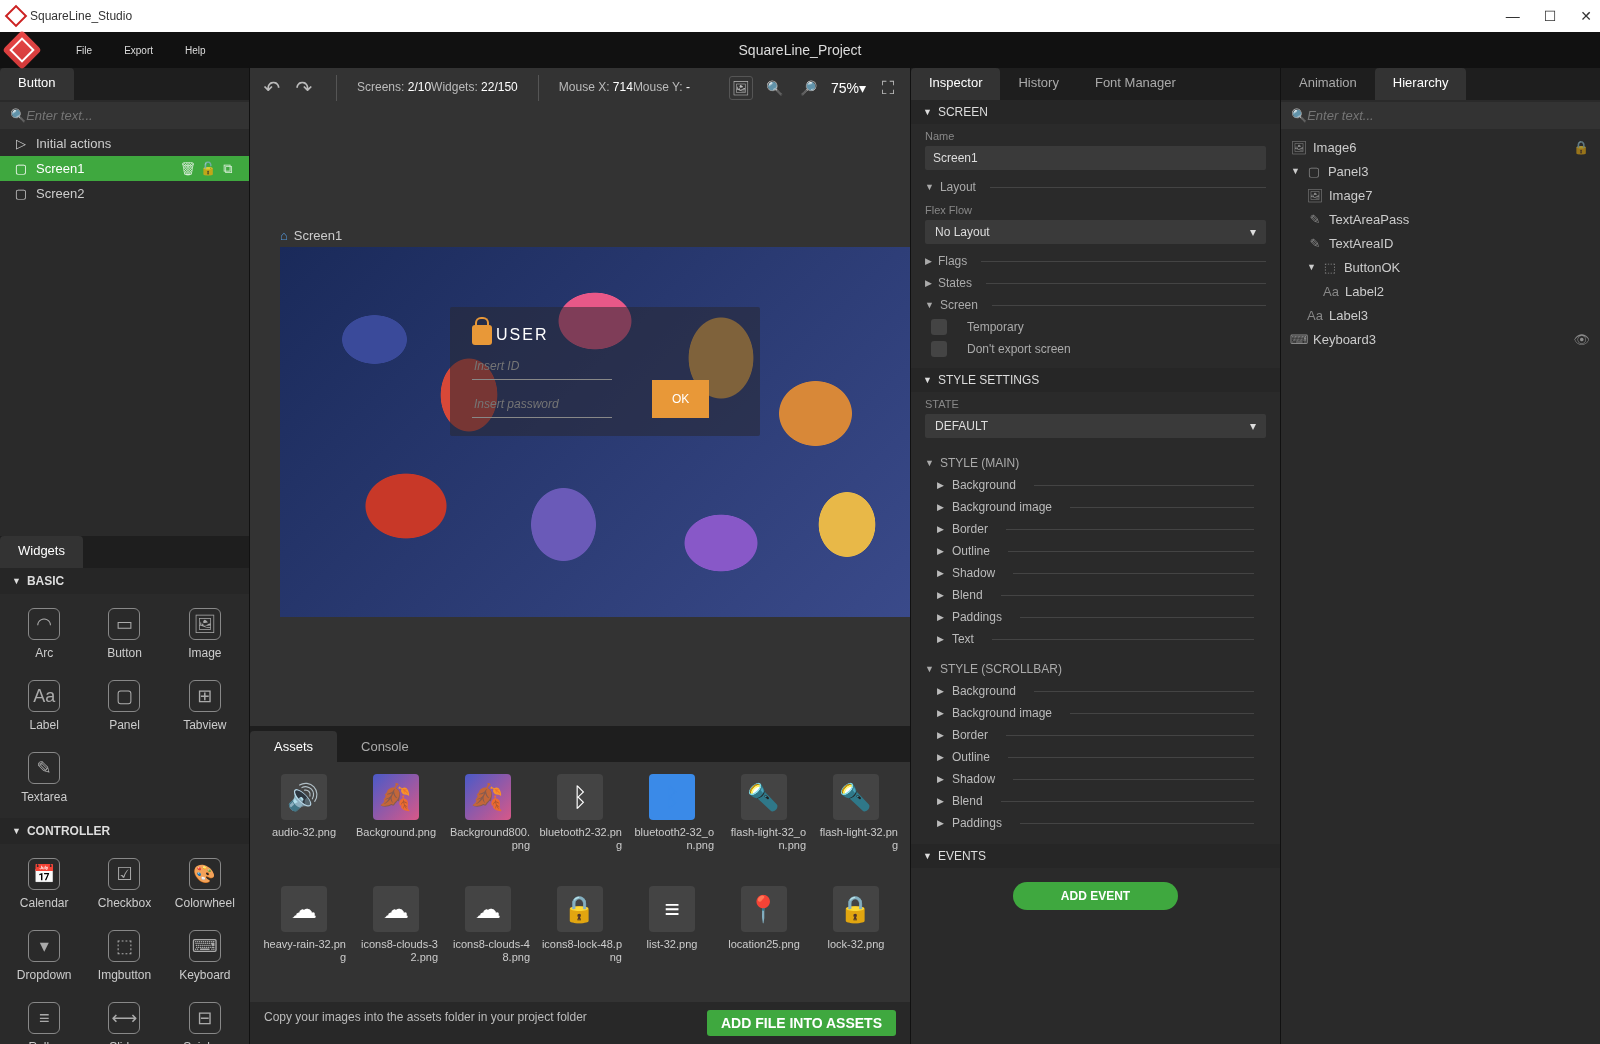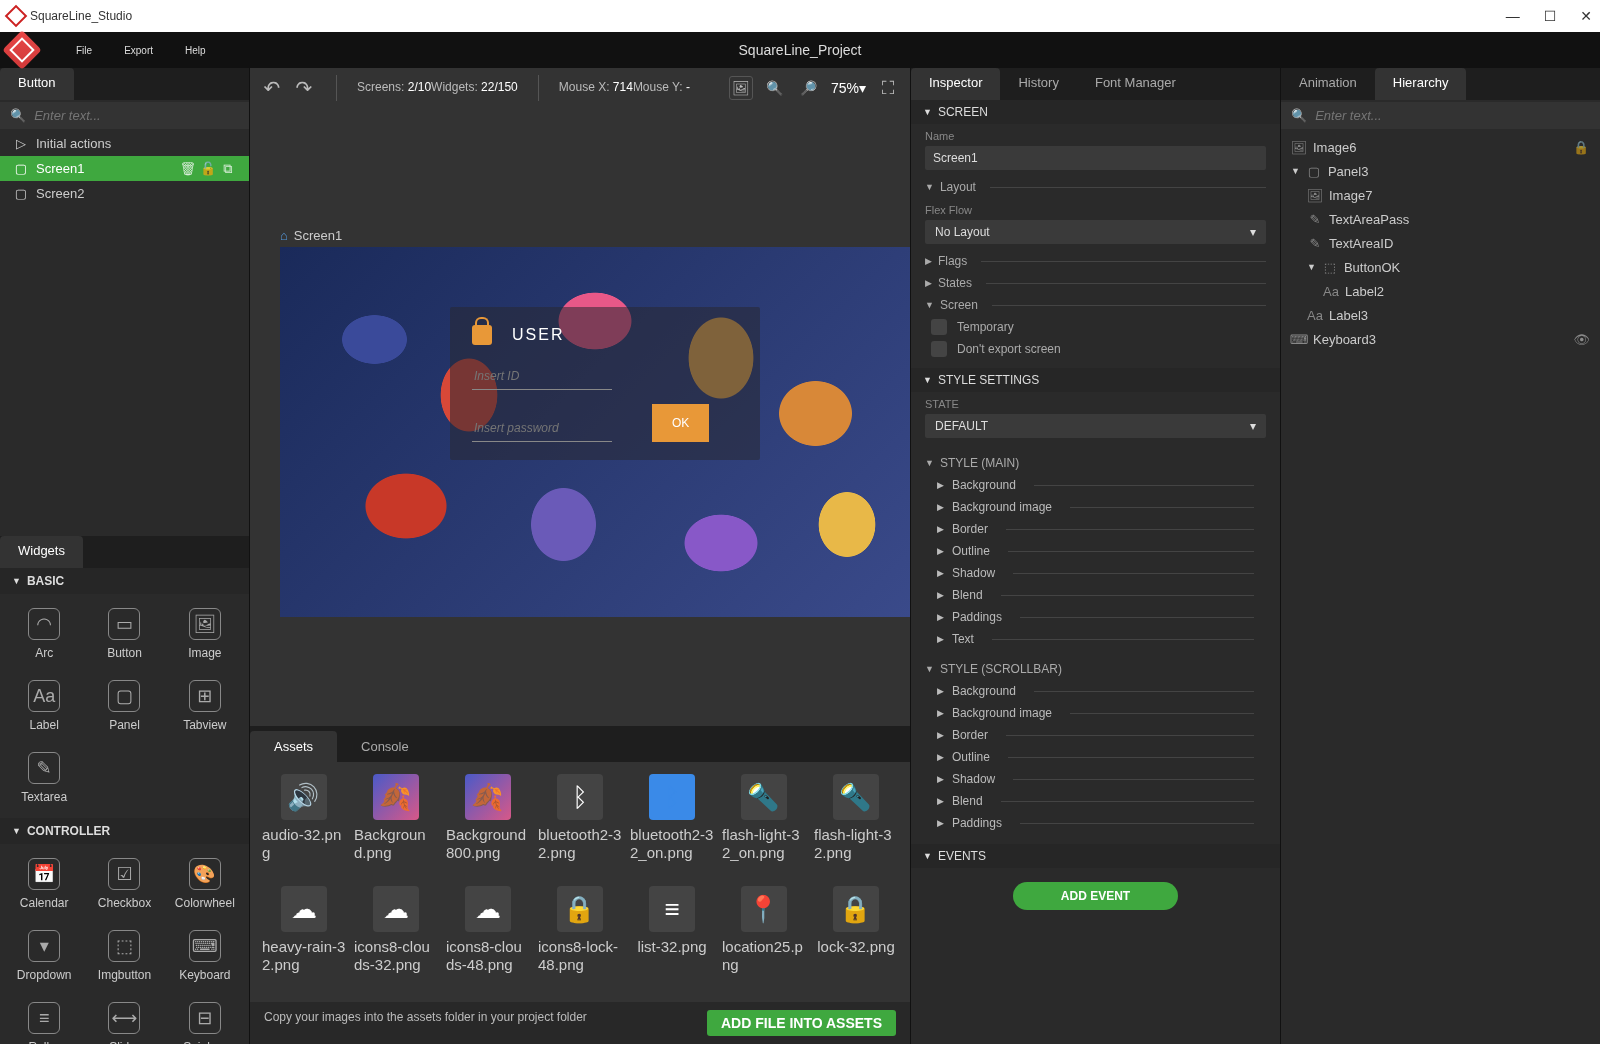--- a/index.html
+++ b/index.html
@@ -12,21 +12,21 @@
 .app-logo{width:28px;height:28px;background:linear-gradient(135deg,#e84848,#d03838);border-radius:4px;margin-right:24px;display:flex;align-items:center;justify-content:center;transform:rotate(45deg)}
 .app-logo::before{content:'';width:14px;height:14px;border:2px solid #fff;transform:rotate(0deg)}
 .menubar-item{padding:8px 16px;color:#ddd;cursor:pointer;font-size:10px}
 .project-title{position:absolute;left:50%;transform:translateX(-50%);color:#ddd;font-size:14px}
 .main-layout{display:flex;height:calc(100% - 68px)}
 .left-panel{width:250px;background:#2a2a2a;display:flex;flex-direction:column;border-right:1px solid #111}
 .tab-header{display:flex;background:#1e1e1e;height:32px}
 .tab{padding:7px 18px;color:#aaa;font-size:13px;cursor:pointer}
 .tab.active{background:#333;color:#fff;border-radius:4px 4px 0 0}
 .search-box{display:flex;align-items:center;padding:6px 10px;background:#333;margin:2px 0}
-.search-box input{background:transparent;border:none;color:#22c55e;font-style:italic;outline:none;flex:1;margin-left:8px;font-size:13px}
+.search-box input{background:transparent;border:none;color:#22c55e;font-style:italic;outline:none;flex:1;font-size:13px}
 .screens-list{flex:0 0 auto}
 .screen-item{display:flex;align-items:center;padding:5px 14px;gap:8px;cursor:pointer}
 .screen-item.selected{background:#3fa83f;color:#fff}
 .screen-item-icons{margin-left:auto;display:flex;gap:6px;opacity:0.8}
 .icon-sm{width:14px;height:14px;display:inline-flex;align-items:center;justify-content:center}
 .widgets-panel{margin-top:auto;flex:1;overflow-y:auto;background:#2a2a2a}
 .widgets-tab-row{background:#1e1e1e;height:32px;display:flex}
 .section-header{background:#262626;padding:6px 12px;font-size:12px;font-weight:600;color:#ddd;display:flex;align-items:center;gap:6px}
 .widget-grid{display:grid;grid-template-columns:repeat(3,1fr);gap:4px;padding:6px}
 .widget-cell{display:flex;flex-direction:column;align-items:center;padding:8px 4px;cursor:pointer;border-radius:4px}
@@ -46,47 +46,47 @@
  radial-gradient(ellipse 70px 90px at 30% 40%,#d84838 40%,transparent 41%),
  radial-gradient(ellipse 90px 70px at 50% 20%,#e85888 40%,transparent 41%),
  radial-gradient(ellipse 80px 100px at 70% 30%,#e8a848 40%,transparent 41%),
  radial-gradient(ellipse 90px 80px at 85% 45%,#d88838 40%,transparent 41%),
  radial-gradient(ellipse 100px 80px at 20% 70%,#c83828 40%,transparent 41%),
  radial-gradient(ellipse 80px 90px at 45% 75%,#6a5ab8 40%,transparent 41%),
  radial-gradient(ellipse 90px 70px at 70% 80%,#8858c8 40%,transparent 41%),
  radial-gradient(ellipse 70px 80px at 90% 75%,#e8b848 40%,transparent 41%),
  linear-gradient(135deg,#1a2a5a,#3a4a8a)}
 .login-panel{position:absolute;left:170px;top:60px;width:310px;background:rgba(40,40,50,0.55);padding:18px 22px;border-radius:2px}
-.login-header{display:flex;align-items:center;gap:20px;margin-bottom:18px}
+.login-header{display:flex;align-items:center;gap:4px;margin-bottom:8px}
 .lock-icon{width:20px;height:20px;background:#e89838;border-radius:3px;position:relative}
 .lock-icon::before{content:'';position:absolute;width:10px;height:8px;border:2px solid #e89838;border-bottom:none;border-radius:6px 6px 0 0;top:-8px;left:3px}
 .login-title{color:#fff;font-size:16px;letter-spacing:2px}
-.login-input{width:140px;background:transparent;border:none;border-bottom:1px solid #888;padding:6px 2px;color:#bbb;font-size:12px;margin-bottom:14px;display:block;font-style:italic}
+.login-input{width:140px;background:transparent;border:none;border-bottom:1px solid #888;padding:6px 2px;color:#bbb;font-size:12px;display:block;font-style:italic}
 .login-row{display:flex;align-items:flex-end;gap:40px}
 .ok-btn{background:#e89838;color:#fff;border:none;padding:12px 20px;font-size:12px;cursor:pointer}
 .bottom-tabs{background:#1e1e1e;height:36px;display:flex;align-items:flex-end}
 .bottom-tab{padding:8px 24px;color:#aaa;cursor:pointer;font-size:13px}
 .bottom-tab.active{background:#333;color:#fff;border-radius:4px 4px 0 0}
 .assets-panel{background:#333;padding:12px;display:grid;grid-template-columns:repeat(7,1fr);gap:8px;height:240px;overflow-y:auto}
 .asset-item{display:flex;flex-direction:column;align-items:center;cursor:pointer}
 .asset-thumb{width:46px;height:46px;background:#444;border-radius:4px;margin-bottom:6px;display:flex;align-items:center;justify-content:center;font-size:26px;color:#fff}
-.asset-name{font-size:15px;color:#ccc;text-align:left;line-height:1.2;word-break:break-all}
+.asset-name{font-size:11px;color:#ccc;text-align:right;line-height:1.2;word-break:break-all}
 .assets-footer{background:#282828;padding:8px 14px;display:flex;align-items:flex-start;font-size:12px;color:#bbb}
 .add-file-btn{margin-left:auto;background:#3fa83f;color:#fff;border:none;padding:5px 14px;border-radius:3px;font-size:14px;font-weight:600;cursor:pointer}
 .right-panel{width:370px;background:#2a2a2a;display:flex;flex-direction:column;border-left:1px solid #111;overflow-y:auto}
 .right-tabs{display:flex;background:#1e1e1e;height:32px}
 .section-title{background:#262626;padding:5px 12px;font-size:12px;color:#ddd;display:flex;align-items:center;gap:6px;cursor:pointer}
 .caret{font-size:9px}
 .field-row{padding:6px 14px;display:flex;flex-direction:column;gap:4px}
 .field-label{font-size:11px;color:#888}
 .field-input{background:#3a3a3a;border:none;padding:5px 8px;color:#ddd;font-size:12px;border-radius:2px}
 .dropdown-field{background:#3a3a3a;padding:5px 10px;color:#ddd;font-size:12px;display:flex;justify-content:space-between;align-items:center;cursor:pointer;border-radius:2px}
 .sub-row{padding:4px 14px;display:flex;align-items:center;gap:6px;font-size:12px;color:#aaa}
 .sub-row.expandable{cursor:pointer}
-.check-row{padding:3px 20px;display:flex;align-items:center;gap:10px;font-size:12px;color:#aaa}
+.check-row{padding:3px 20px;display:flex;align-items:center;gap:20px;font-size:12px;color:#aaa}
 .checkbox{width:16px;height:16px;background:#444;border-radius:3px}
 .style-item{padding:4px 26px;display:flex;align-items:center;gap:8px;font-size:12px;color:#bbb;cursor:pointer}
 .style-item::after{content:'';flex:1;height:1px;background:#444;margin-left:10px}
 .events-section{padding:14px;display:flex;justify-content:center}
 .add-event-btn{background:#3fa83f;color:#fff;border:none;padding:7px 48px;border-radius:14px;font-size:12px;font-weight:600;cursor:pointer}
 .hierarchy-panel{width:320px;background:#2a2a2a;border-left:1px solid #111}
 .hierarchy-tabs{display:flex;background:#1e1e1e;height:32px}
 .hierarchy-list{padding:4px 0}
 .hier-item{display:flex;align-items:center;padding:4px 10px;gap:6px;font-size:13px;color:#ccc;cursor:pointer}
 .hier-item .hier-icon{width:16px;height:16px;display:flex;align-items:center;justify-content:center;font-size:13px;color:#888}

